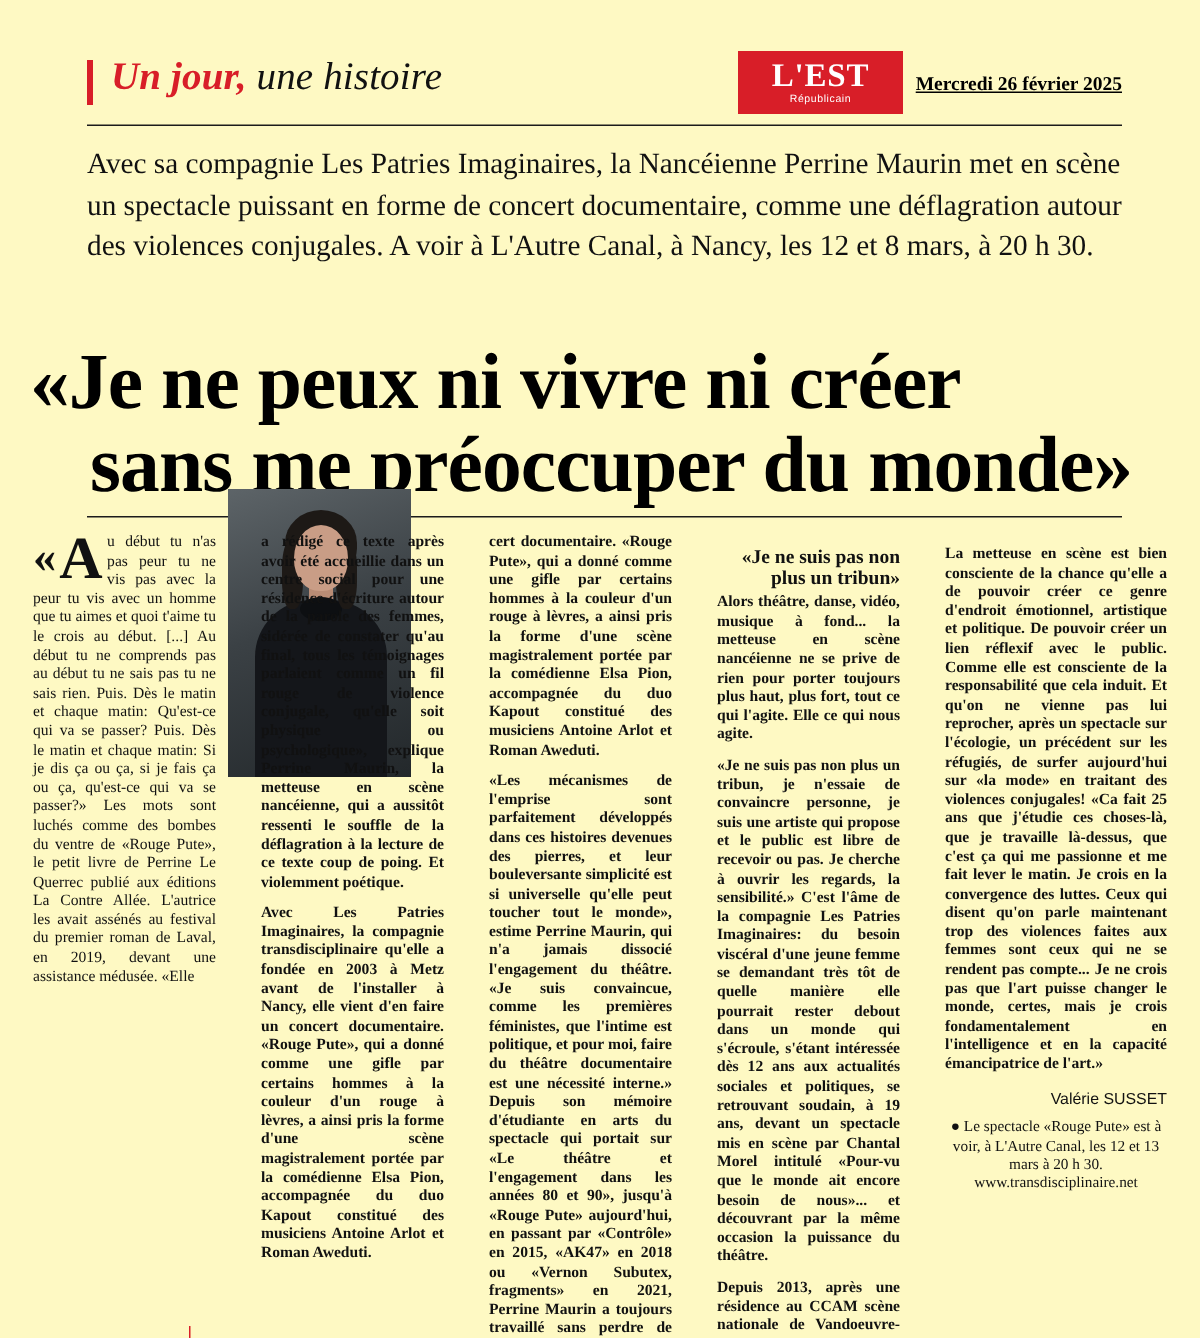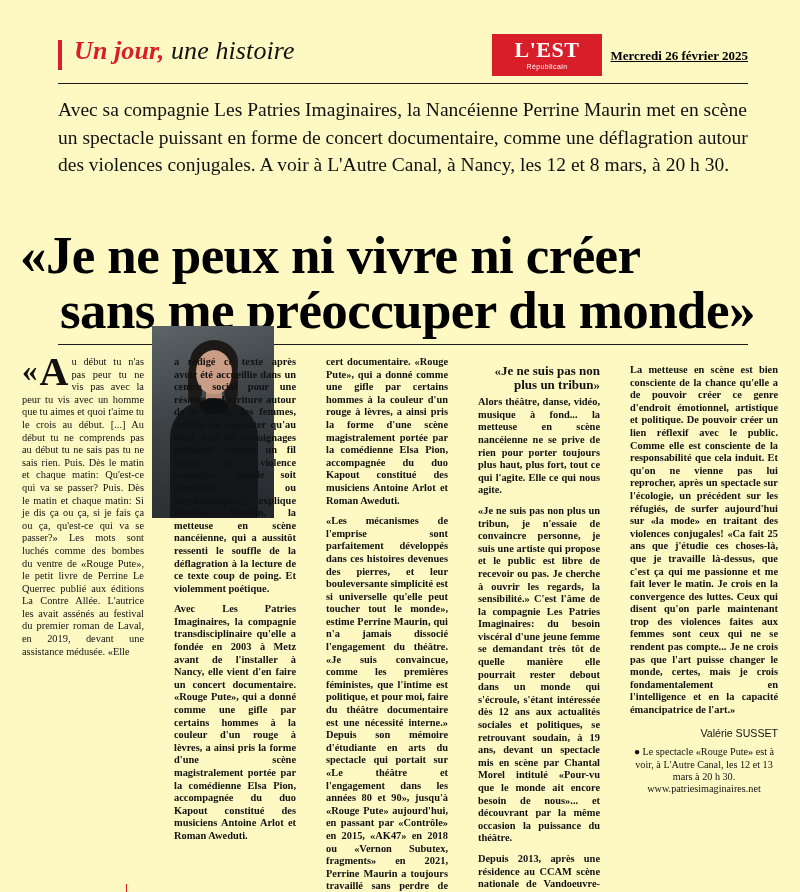--- a/index.html
+++ b/index.html
@@ -359,20 +359,20 @@
       <p>Alors théâtre, danse, vidéo, musique à fond... la metteuse en scène nancéienne ne se prive de rien pour porter toujours plus haut, plus fort, tout ce qui l'agite. Elle ce qui nous agite.</p>
       <p style="margin-top:8px">«Je ne suis pas non plus un tribun, je n'essaie de convaincre personne, je suis une artiste qui propose et le public est libre de recevoir ou pas. Je cherche à ouvrir les regards, la sensibilité.» C'est l'âme de la compagnie Les Patries Imaginaires: du besoin viscéral d'une jeune femme se demandant très tôt de quelle manière elle pourrait rester debout dans un monde qui s'écroule, s'étant intéressée dès 12 ans aux actualités sociales et politiques, se retrouvant soudain, à 19 ans, devant un spectacle mis en scène par Chantal Morel intitulé «Pour-vu que le monde ait encore besoin de nous»... et découvrant par la même occasion la puissance du théâtre.</p>
       <p style="margin-top:8px">Depuis 2013, après une résidence au CCAM scène nationale de Vandoeuvre-lès-Nancy, Perrine Maurin ne se consacre plus qu'au théâtre documentaire, avec l'envie de développer des projets ancrés dans le</p>
     </div>
 
     <div class="col col5">
       <p class="body-txt" style="margin-top:8px">La metteuse en scène est bien consciente de la chance qu'elle a de pouvoir créer ce genre d'endroit émotionnel, artistique et politique. De pouvoir créer un lien réflexif avec le public. Comme elle est consciente de la responsabilité que cela induit. Et qu'on ne vienne pas lui reprocher, après un spectacle sur l'écologie, un précédent sur les réfugiés, de surfer aujourd'hui sur «la mode» en traitant des violences conjugales! «Ca fait 25 ans que j'étudie ces choses-là, que je travaille là-dessus, que c'est ça qui me passionne et me fait lever le matin. Je crois en la convergence des luttes. Ceux qui disent qu'on parle maintenant trop des violences faites aux femmes sont ceux qui ne se rendent pas compte... Je ne crois pas que l'art puisse changer le monde, certes, mais je crois fondamentalement en l'intelligence et en la capacité émancipatrice de l'art.»</p>
       <div class="sign">Valérie SUSSET</div>
       <div class="infos">
         <span class="bullet">●&nbsp;</span><span>Le spectacle «Rouge Pute» est à voir, à L'Autre Canal, les 12 et 13 mars à 20 h 30.</span>
-        <div class="site">www.patriesimaginaires.net</div>
+        <div class="site">www.transdisciplinaire.net</div>
       </div>
     </div>
 
   </div>
 
   <div class="bottom-mark"></div>
 </div>
 
 </body></html>

